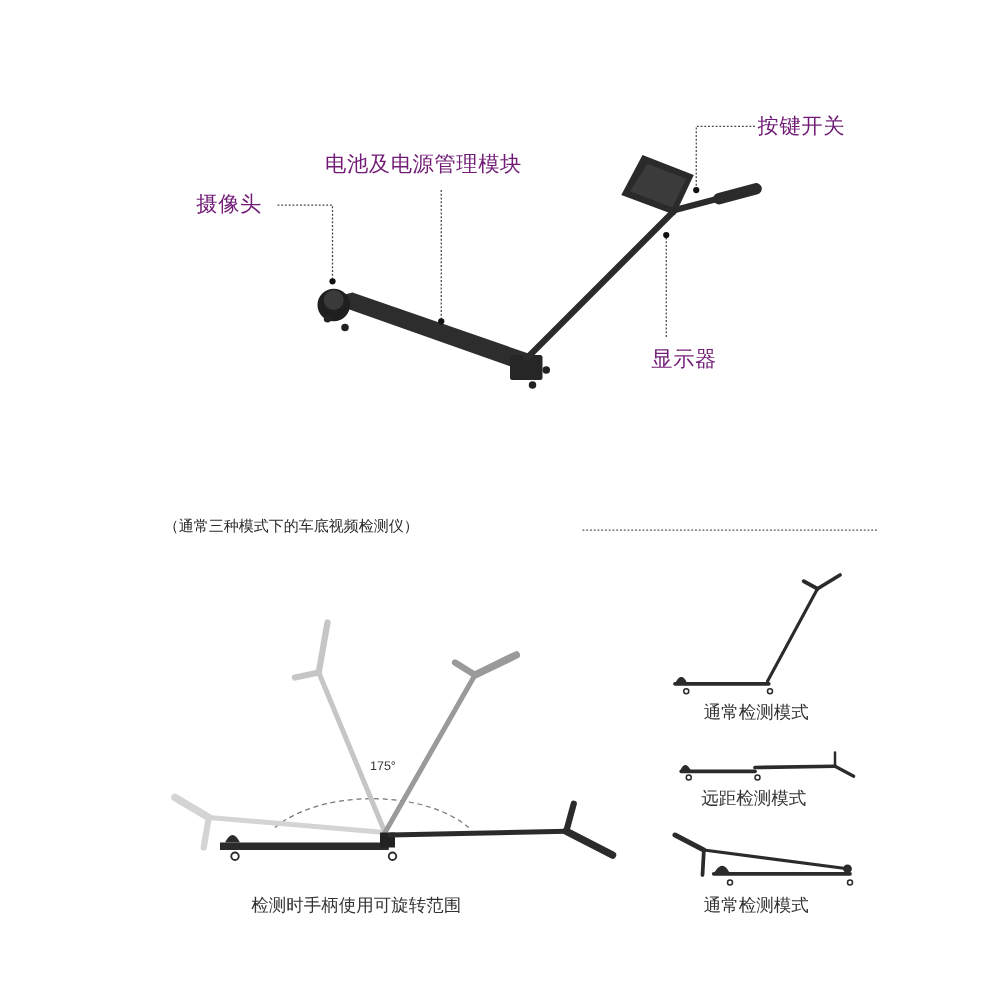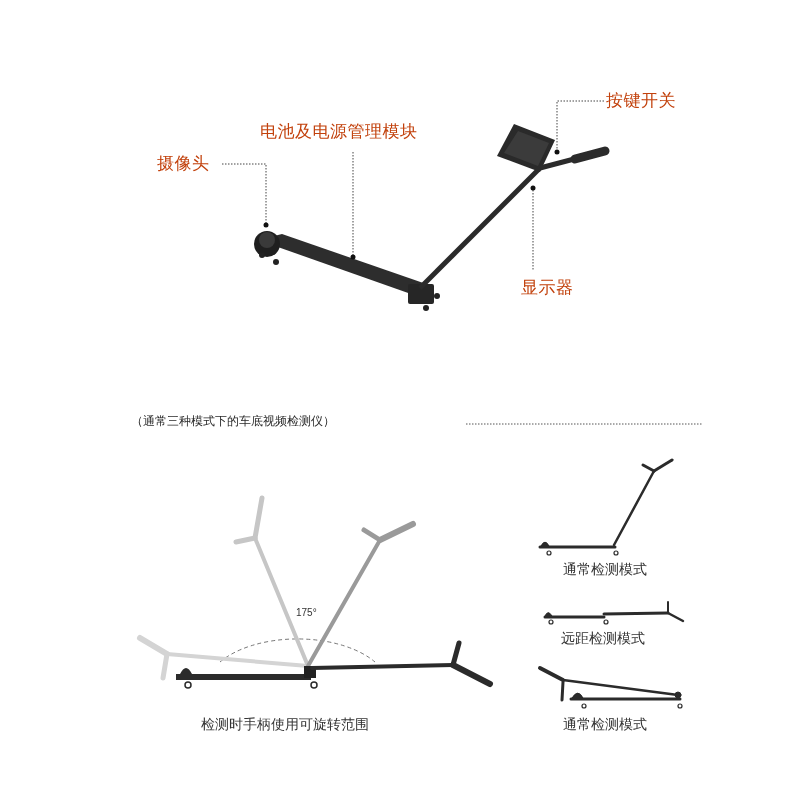--- a/index.html
+++ b/index.html
@@ -1,18 +1,18 @@
 <!DOCTYPE html>
 <html><head>
   <meta charset="utf-8">
   <style>
     html, body { margin: 0; padding: 0; background: #ffffff; }
     body { width: 800px; height: 800px; position: relative; overflow: hidden;
            font-family: "DejaVu Sans", "Liberation Sans", sans-serif; color: #2a2a2a; }
-    .lbl { position: absolute; font-size: 17px; color: #c2410c; white-space: nowrap; letter-spacing: 0.5px; }
+    .lbl { position: absolute; font-size: 17px; color: #701a75; white-space: nowrap; letter-spacing: 0.5px; }
     .sub { position: absolute; font-size: 14px; color: #333; white-space: nowrap; }
     .heading { position: absolute; font-size: 12px; color: #2a2a2a; white-space: nowrap; }
     svg { position: absolute; left: 0; top: 0; }
     .angle { font-size: 10px; fill: #333; font-family: "Liberation Sans", sans-serif; }
   </style>
 </head>
 <body>
 
 <svg width="800" height="800" viewBox="0 0 800 800">
 

